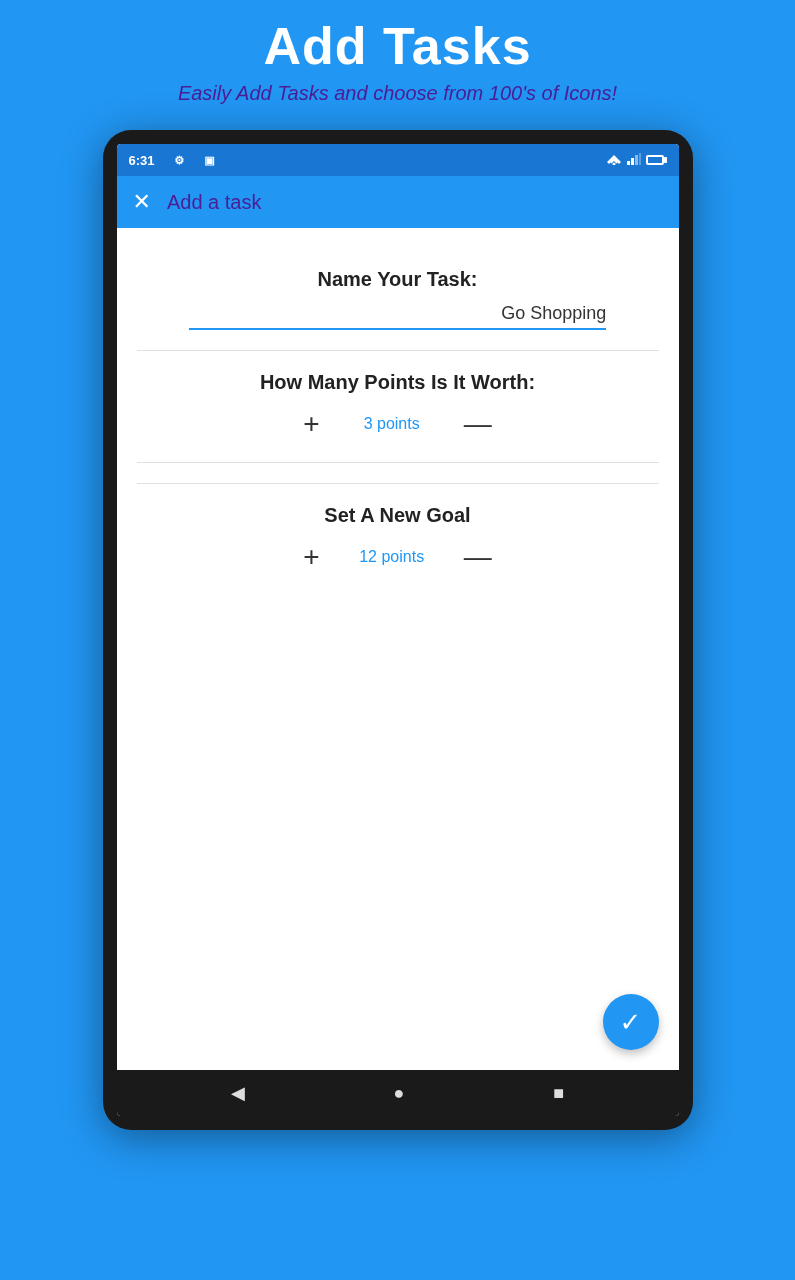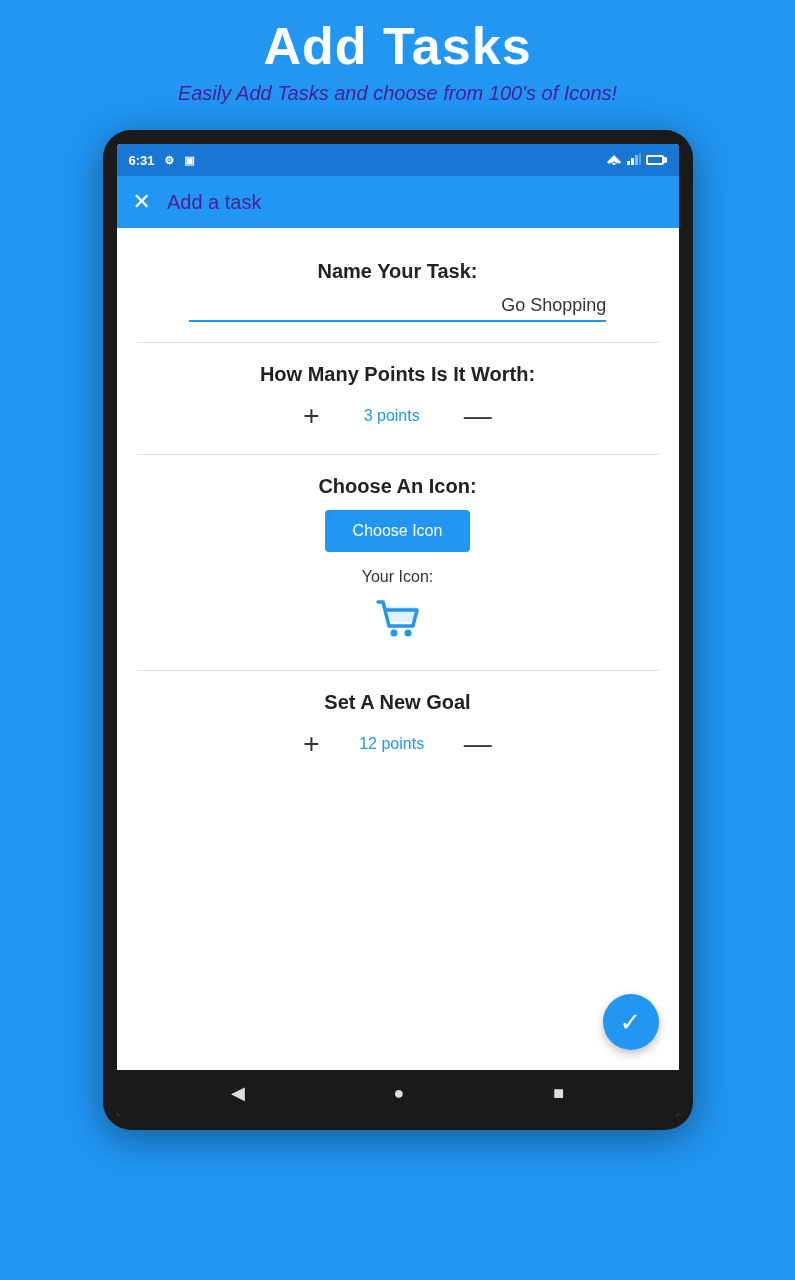--- a/index.html
+++ b/index.html
@@ -63,21 +63,21 @@
       padding: 6px 12px;
       display: flex;
       justify-content: space-between;
       align-items: center;
       height: 32px;
     }
 
     .status-left {
       display: flex;
       align-items: center;
-      gap: 10px;
+      gap: 20px;
       color: white;
       font-size: 13px;
       font-weight: bold;
     }
 
     .status-icon {
       color: white;
       font-size: 11px;
     }
 
@@ -109,21 +109,21 @@
     .app-bar-title {
       color: #4c1d95;
       font-size: 20px;
       font-weight: 400;
     }
 
     
     .content-area {
       flex: 1;
       background: white;
-      padding: 32px 20px;
+      padding: 40px 20px;
       overflow-y: auto;
       position: relative;
     }
 
     .section-label {
       text-align: center;
       font-size: 20px;
       font-weight: 700;
       color: #222;
       margin-bottom: 12px;
@@ -321,37 +321,20 @@
         <div class="section-label">How Many Points Is It Worth:</div>
         <div class="points-row">
           <button class="points-btn">+</button>
           <span class="points-value">3 points</span>
           <button class="points-btn">—</button>
         </div>
       </div>
 
       <div class="divider"></div>
 
-      <div>
-        <div class="section-label">Choose An Icon:</div>
-        <button class="choose-icon-btn">Choose Icon</button>
-
-        <div class="your-icon-label">Your Icon:</div>
-        <div class="icon-preview">
-          <span class="cart-icon-svg">
-            <svg width="52" height="52" viewBox="0 0 52 52" fill="none" xmlns="http://www.w3.org/2000/svg">
-
-              <path d="M6 8h5l6 24h24l4-16H14" stroke="#2196F3" stroke-width="3.5" stroke-linecap="round" stroke-linejoin="round" fill="none"></path>
-              <circle cx="22" cy="39" r="3.5" fill="#2196F3"></circle>
-              <circle cx="36" cy="39" r="3.5" fill="#2196F3"></circle>
-              <path d="M14 12h30l-4 16H20L14 12z" fill="#2196F3" opacity="0.15"></path>
-            </svg>
-          </span>
-        </div>
-      </div>
 
       <div class="divider"></div>
 
       <div>
         <div class="section-label">Set A New Goal</div>
         <div class="points-row">
           <button class="points-btn">+</button>
           <span class="points-value">12 points</span>
           <button class="points-btn">—</button>
         </div>

